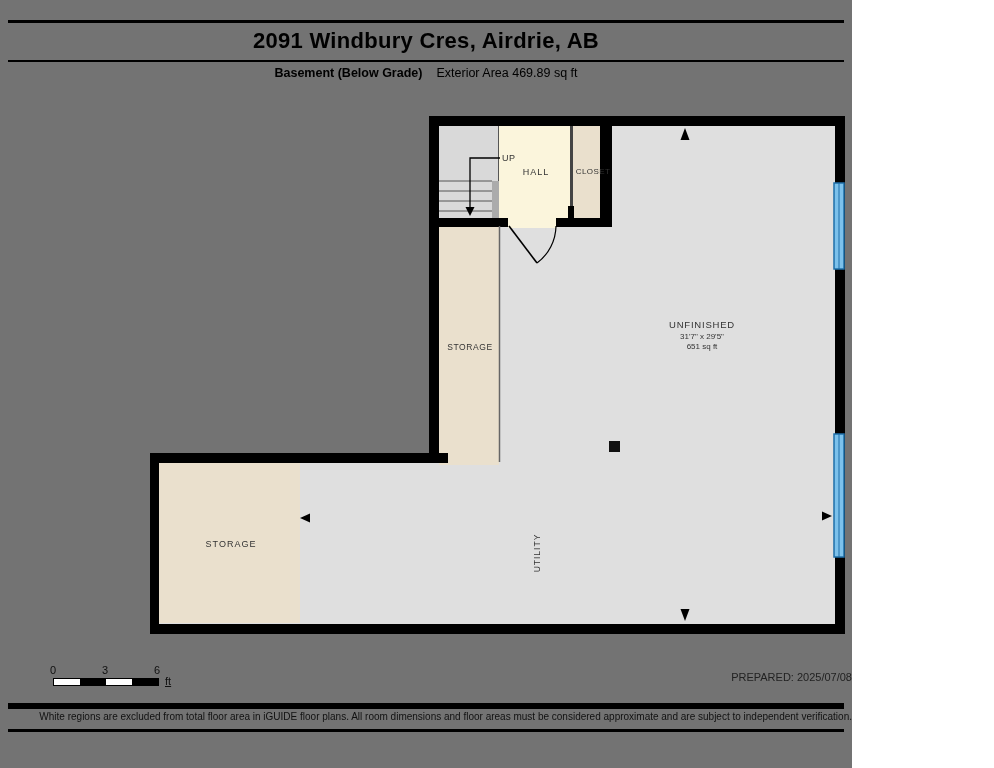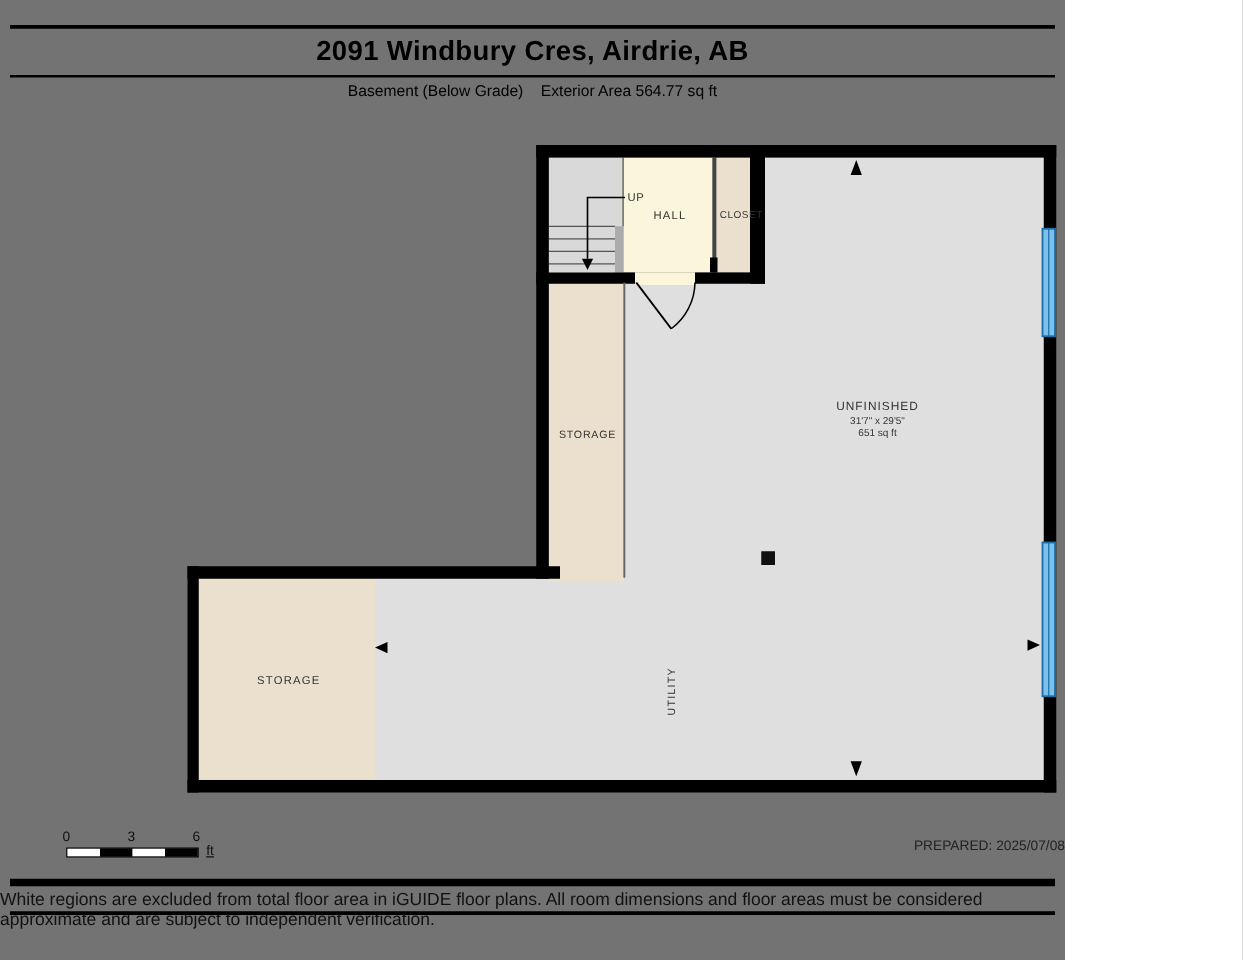--- a/index.html
+++ b/index.html
@@ -2,26 +2,26 @@
 <html><head>
 <meta charset="utf-8">
 <style>
   html,body{margin:0;padding:0;background:#fff;}
   #page{position:relative;width:852px;height:768px;background:#737373;overflow:hidden;
         font-family:"Liberation Sans",sans-serif;color:#000;}
   .hline{position:absolute;left:8px;right:8px;background:#000;}
   #title{position:absolute;top:28px;left:0;width:100%;text-align:center;
          font-size:22px;font-weight:bold;letter-spacing:.3px;}
   #subtitle{position:absolute;top:66px;left:0;width:100%;text-align:center;font-size:12.5px;}
-  #subtitle .floor{font-weight:normal;}
+  #subtitle .floor{font-weight:bold;}
   #subtitle .area{margin-left:14px;font-weight:normal;}
   #prepared{position:absolute;top:671px;left:0;width:100%;text-align:right;
             font-size:11px;color:#222;}
-  #disclaimer{position:absolute;top:711px;left:0;width:100%;text-align:left;
-              font-size:14px;color:#111;}
+  #disclaimer{position:absolute;top:711px;left:0;width:100%;text-align:right;
+              font-size:10px;color:#111;}
   
   #scalebar{position:absolute;left:53px;top:664px;width:104px;height:26px;}
   #scalebar .nums{position:relative;height:14px;font-size:11px;color:#111;}
   #scalebar .nums span{position:absolute;width:12px;text-align:center;}
   #scalebar .n0{left:-6px;} #scalebar .n3{left:46px;} #scalebar .n6{left:98px;}
   #scalebar .bar{position:relative;width:104px;height:6px;border:1px solid #000;
                  display:flex;}
   #scalebar .seg{height:100%;width:26px;}
   #scalebar .w{background:#fff;} #scalebar .b{background:#000;}
   #scalebar .unit{position:absolute;left:112px;top:11px;font-size:11px;color:#111;text-decoration:underline;}
@@ -29,21 +29,21 @@
 </style>
 </head>
 <body>
 
 <div id="page">
 
   <div class="hline" style="top:20px;height:3px;"></div>
   <div id="title">2091 Windbury Cres, Airdrie, AB</div>
   <div class="hline" style="top:60px;height:2px;"></div>
   <div id="subtitle">
-    <span class="floor">Basement (Below Grade)</span><span class="area">Exterior Area 564.77 sq ft</span>
+    <span class="floor">Basement (Below Grade)</span><span class="area">Exterior Area 469.89 sq ft</span>
   </div>
 
   <svg width="994" height="768" viewBox="0 0 994 768" style="position:absolute;top:0;left:0;">
 
     <g>
       <polygon points="610,126 840,126 840,629 154,629 154,462 500,462 500,226 610,226" fill="#DFDFDF"></polygon>
       <rect x="439" y="126" width="59" height="96" fill="#D9D9D9"></rect>
       <rect x="498" y="126" width="72" height="92" fill="#FBF5DC"></rect>
       <rect x="508" y="218" width="48" height="10" fill="#FBF5DC"></rect>
       <rect x="573" y="126" width="27" height="92" fill="#EAE0CD"></rect>

